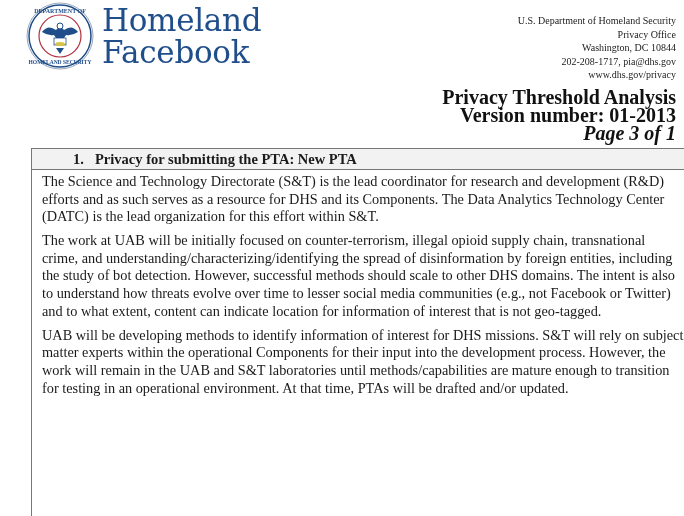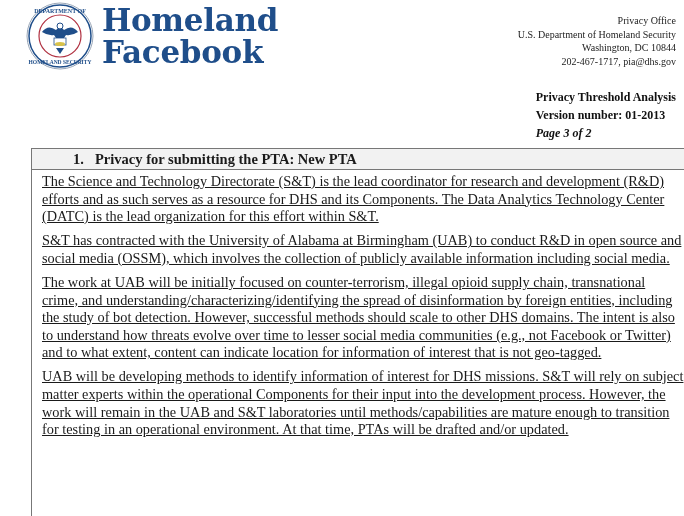--- a/index.html
+++ b/index.html
@@ -3,37 +3,37 @@
 <meta charset="utf-8">
 <style>
   html, body { margin: 0; padding: 0; background: #ffffff; }
   body { width: 684px; height: 516px; overflow: hidden; position: relative;
          font-family: "Liberation Serif", "DejaVu Serif", serif; color: #1a1a1a; }
 
   .logo { position: absolute; left: 26px; top: 2px; width: 240px; height: 70px; }
   .seal { position: absolute; left: 0; top: 0; width: 68px; height: 68px; }
   .wordmark { position: absolute; left: 76px; top: 2px; color: #1f4e8a;
               font-family: "DejaVu Serif", "Liberation Serif", serif; font-size: 31px;
-              line-height: 32px; letter-spacing: -0.3px; font-weight: bold; }
+              line-height: 32px; letter-spacing: -0.3px; }
 
   .address { position: absolute; right: 8px; top: 14px; text-align: right;
              font-size: 10px; line-height: 13.5px; color: #222; }
 
-  .doc-meta { position: absolute; right: 8px; top: 88px; 
-              font-size: 12px; line-height: 18px; color: #111; }
+  .doc-meta { position: absolute; right: 8px; top: 88px; text-align: right;
+              font-size: 20px; line-height: 18px; color: #111; }
   .doc-meta .b { font-weight: bold; }
   .doc-meta .i { font-style: italic; }
 
   .section { position: absolute; left: 31px; top: 148px; width: 660px; height: 380px;
              border-left: 1px solid #777; border-top: 1px solid #777; }
   .section-head { height: 20px; background: #f2f2f2; border-bottom: 1px solid #777;
                   font-weight: bold; font-size: 14.5px; line-height: 20px; padding-left: 41px; }
   .section-head .num { display: inline-block; width: 22px; }
   .section-body { padding: 3px 8px 0 10px; font-size: 14.3px; line-height: 17.6px; }
-  .section-body p { margin: 0 0 6.5px 0; text-decoration: underline; }
+  .section-body p { margin: 0 0 6.5px 0; }
 </style>
 </head>
 <body>
 
 <div class="logo">
   <svg class="seal" viewBox="0 0 68 68">
     <circle cx="34" cy="34" r="33" fill="#ffffff" stroke="#9aa7b8" stroke-width="1"></circle>
     <circle cx="34" cy="34" r="31" fill="none" stroke="#1f4e8a" stroke-width="1.5"></circle>
     <circle cx="34" cy="34" r="21" fill="#ffffff" stroke="#b03040" stroke-width="1.2"></circle>
     <text x="34" y="11" font-size="6" text-anchor="middle" fill="#1f4e8a" font-family="Liberation Serif, serif" font-weight="bold">DEPARTMENT OF</text>
@@ -44,35 +44,35 @@
     <ellipse cx="34" cy="42" rx="5" ry="2" fill="#d8c24a"></ellipse>
     <path d="M30 46 L34 52 L38 46 Z" fill="#1f4e8a"></path>
   </svg>
   <div class="wordmark">
     <div>Homeland</div>
     <div>Facebook</div>
   </div>
 </div>
 
 <div class="address">
+  <div>U.S. Department of Homeland Security</div>
   <div>Privacy Office</div>
-  <div>U.S. Department of Homeland Security</div>
   <div>Washington, DC 10844</div>
-  <div>202-467-1717, pia@dhs.gov</div>
+  <div>202-208-1717, pia@dhs.gov</div>
+  <div>www.dhs.gov/privacy</div>
 </div>
 
 <div class="doc-meta">
   <div class="b">Privacy Threshold Analysis</div>
   <div class="b">Version number: 01-2013</div>
-  <div class="b i">Page 3 of 2</div>
+  <div class="b i">Page 3 of 1</div>
 </div>
 
 <div class="section">
   <div class="section-head">
     <span class="num">1.</span><span>Privacy for submitting the PTA:  New PTA</span>
   </div>
   <div class="section-body">
     <p>The Science and Technology Directorate (S&amp;T) is the lead coordinator for research and development (R&amp;D) efforts and as such serves as a resource for DHS and its Components. The Data Analytics Technology Center (DATC) is the lead organization for this effort within S&amp;T.</p>
-    <p>S&amp;T has contracted with the University of Alabama at Birmingham (UAB) to conduct R&amp;D in open source and social media (OSSM), which involves the collection of publicly available information including social media.</p>
     <p>The work at UAB will be initially focused on counter-terrorism, illegal opioid supply chain, transnational crime, and understanding/characterizing/identifying the spread of disinformation by foreign entities, including the study of bot detection. However, successful methods should scale to other DHS domains. The intent is also to understand how threats evolve over time to lesser social media communities (e.g., not Facebook or Twitter) and to what extent, content can indicate location for information of interest that is not geo-tagged.</p>
     <p>UAB will be developing methods to identify information of interest for DHS missions. S&amp;T will rely on subject matter experts within the operational Components for their input into the development process. However, the work will remain in the UAB and S&amp;T laboratories until methods/capabilities are mature enough to transition for testing in an operational environment. At that time, PTAs will be drafted and/or updated.</p>
   </div>
 </div>
 
 </body></html>

